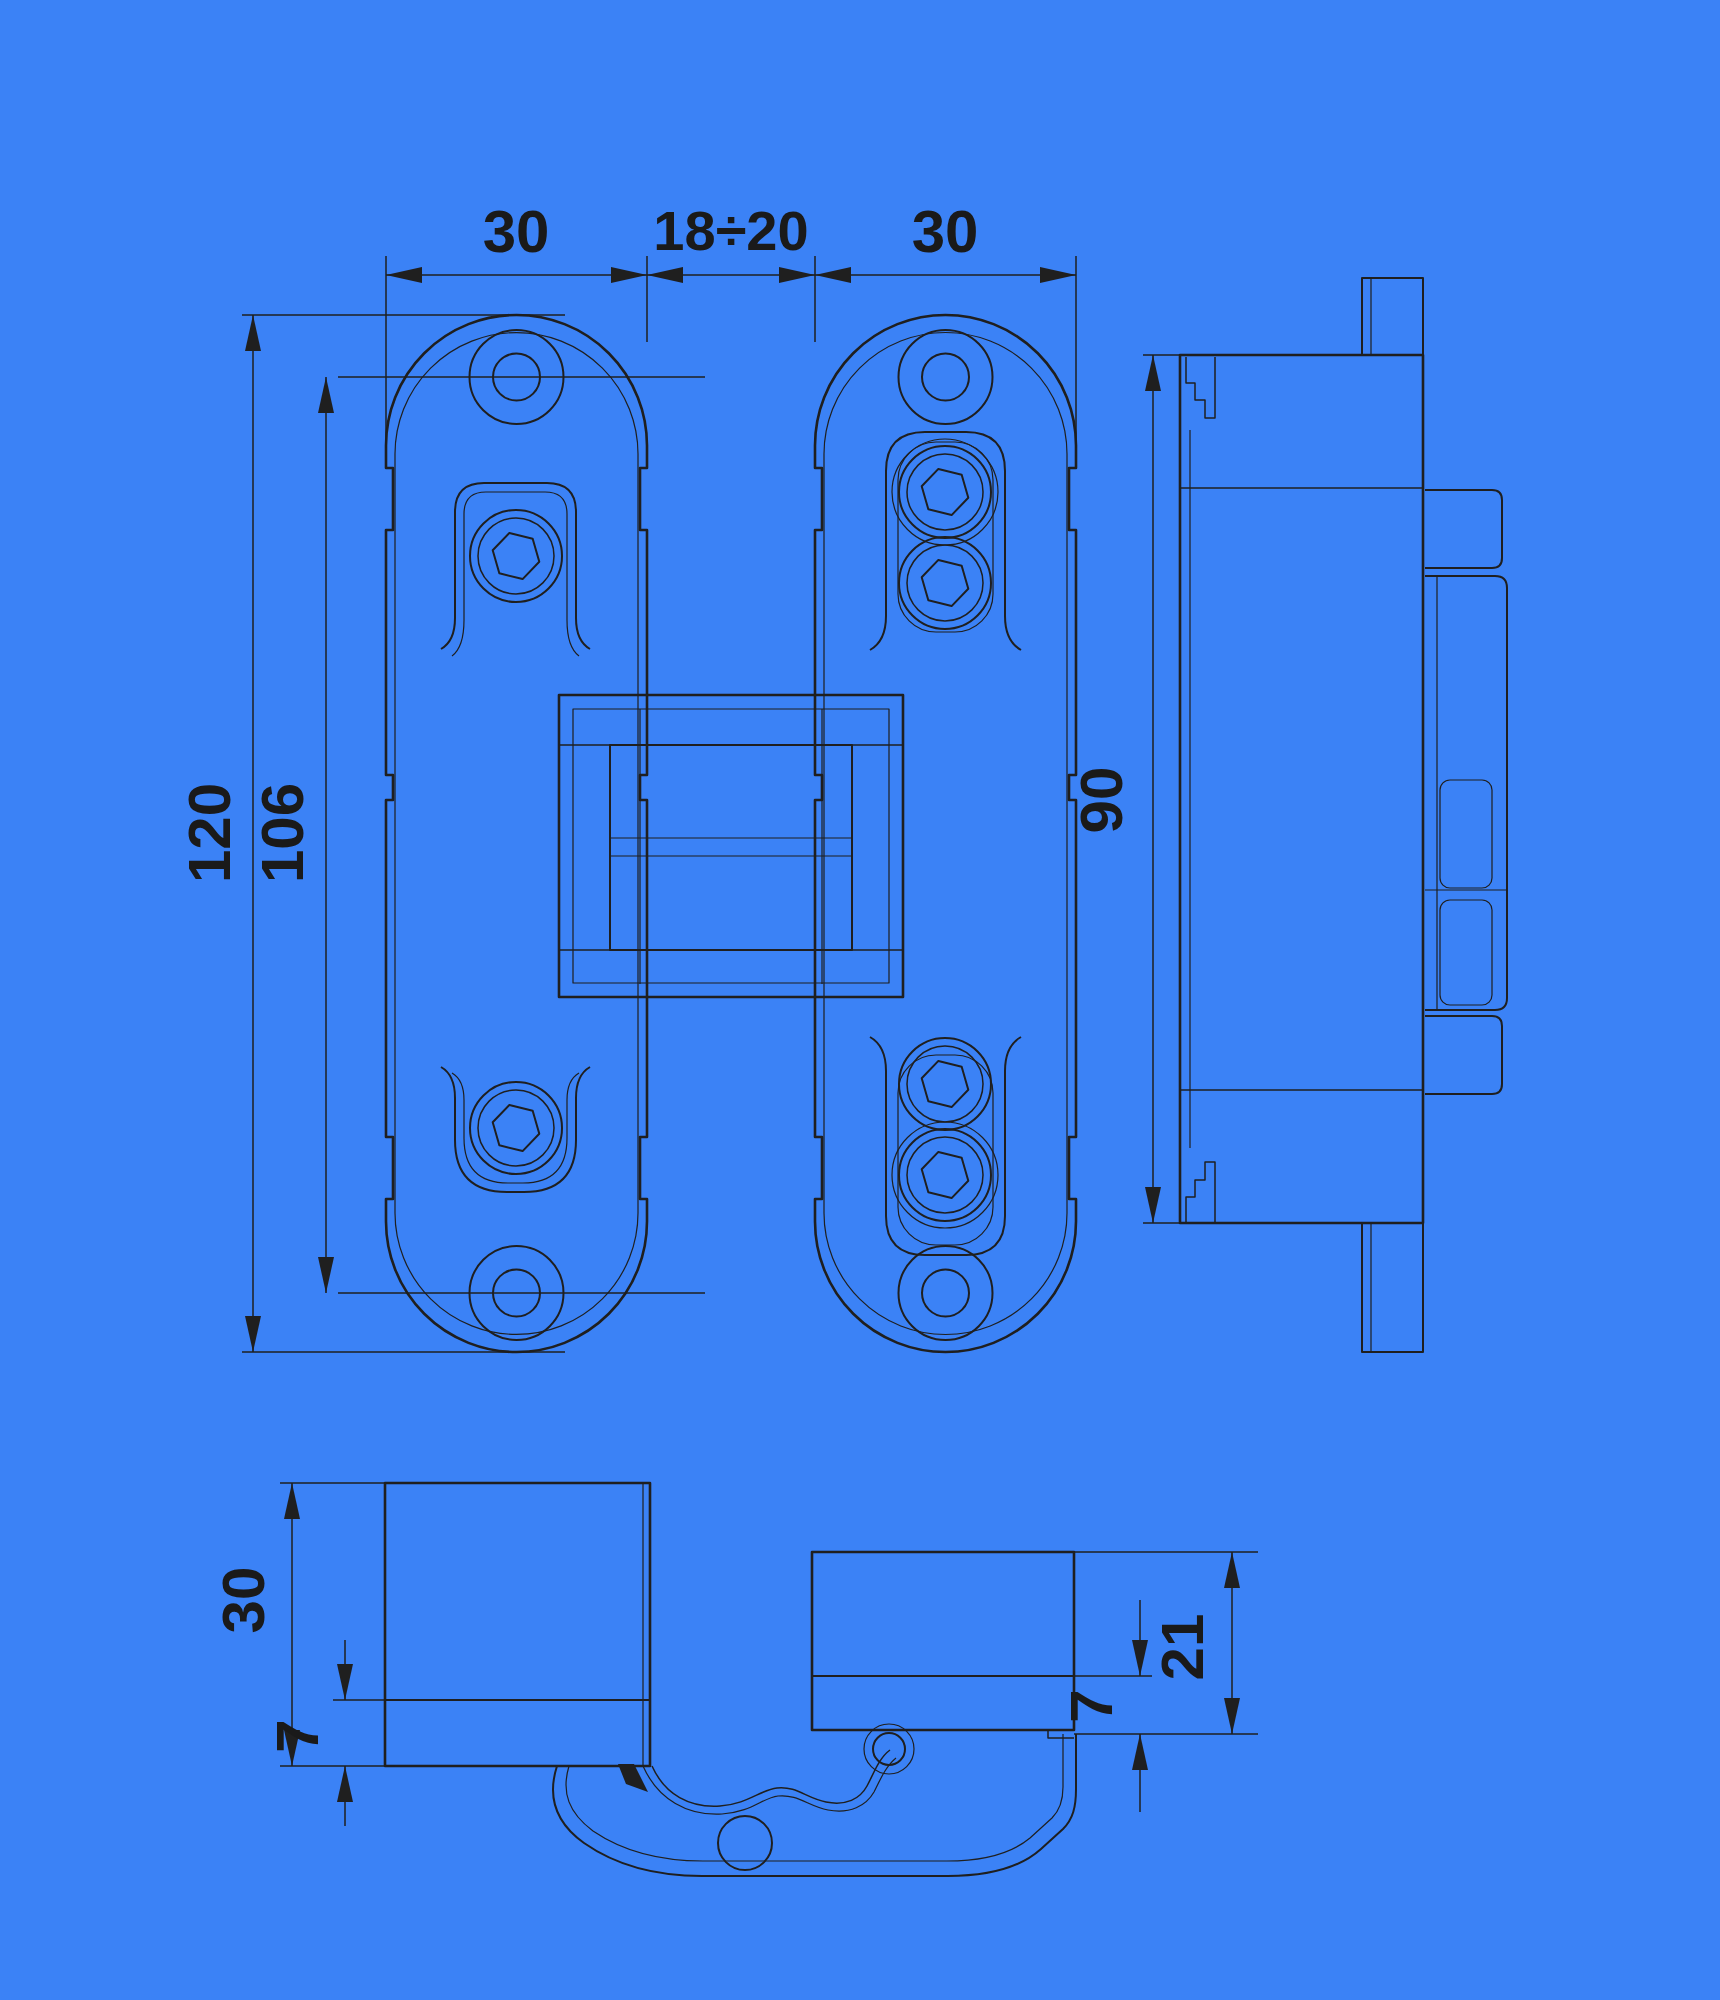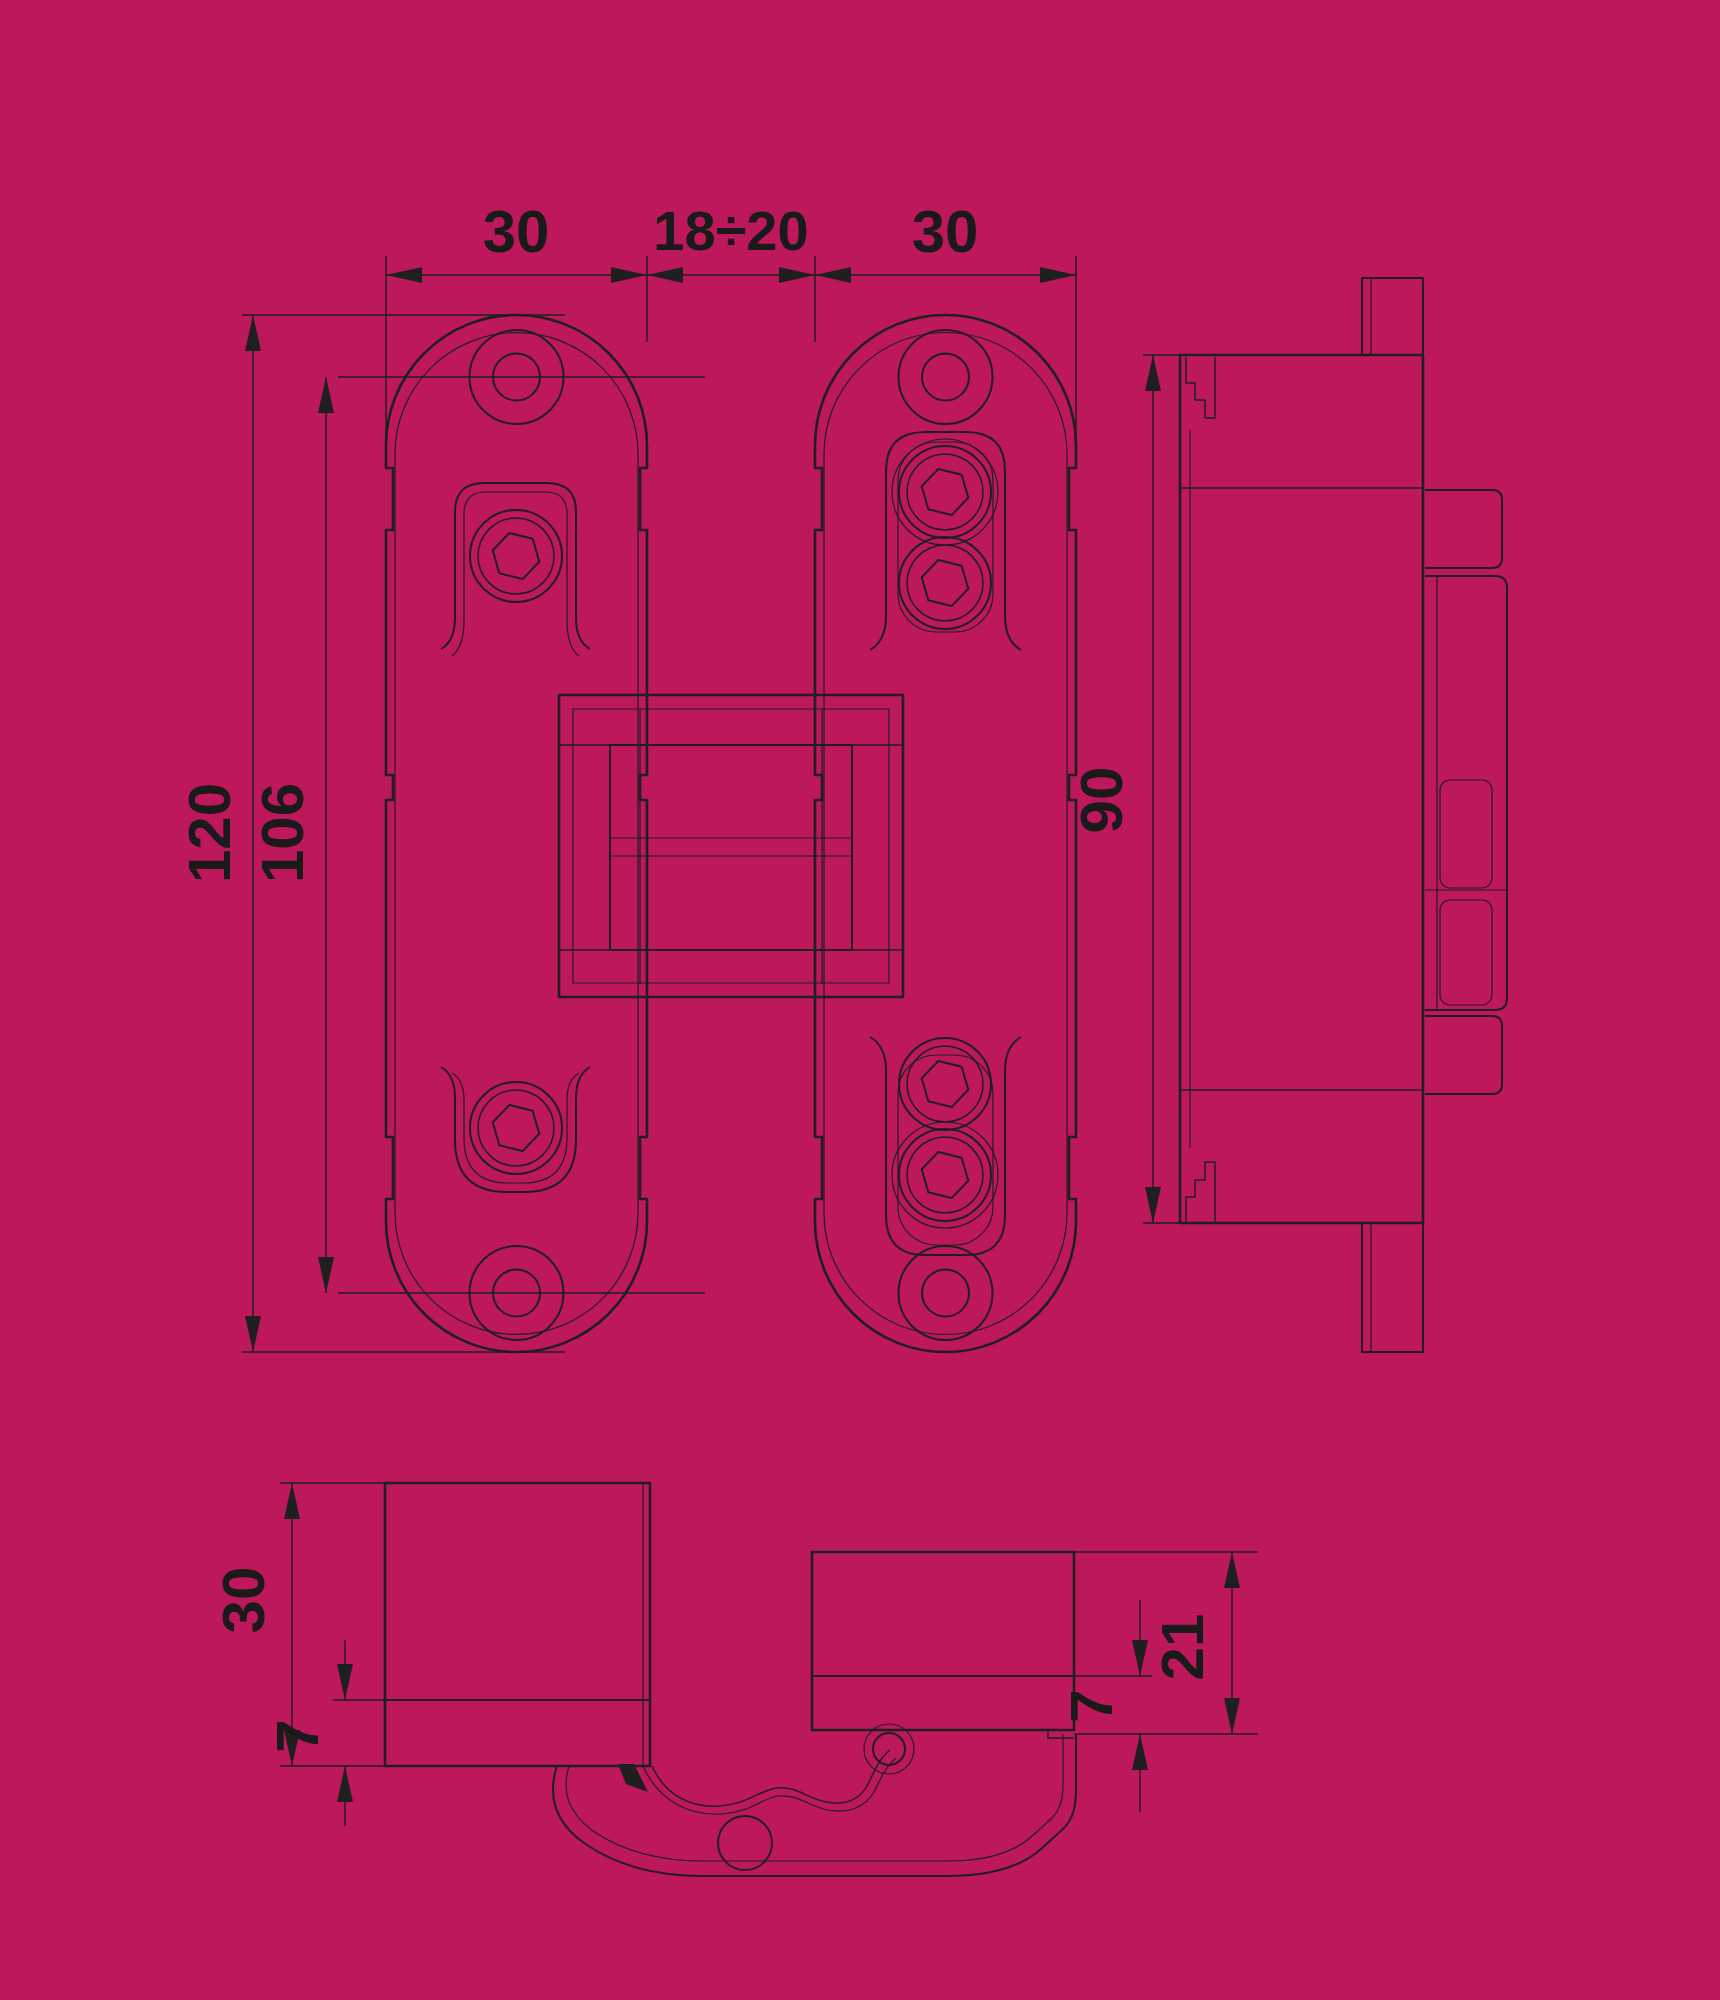--- a/index.html
+++ b/index.html
@@ -1,16 +1,16 @@
 <!DOCTYPE html>
 <html><head>
 <meta charset="utf-8">
 <style>
   html,body{margin:0;padding:0;background:#ffffff;}
-  .canvas{width:1720px;height:2000px;background:#be185d;position:relative;font-family:"Liberation Sans",sans-serif;}
+  .canvas{width:1720px;height:2000px;background:#3b82f6;position:relative;font-family:"Liberation Sans",sans-serif;}
   svg{display:block}
   .ln{fill:none;stroke:#1f1f1f;stroke-linecap:butt;stroke-linejoin:round;}
   .w3{stroke-width:2.6;}
   .w2{stroke-width:2;}
   .w15{stroke-width:1.5;}
   .w1{stroke-width:1.2;}
   .dim{fill:none;stroke:#1f1f1f;stroke-width:1.5;}
   .arrow{fill:#1f1f1f;stroke:none;}
   .dimtext{font-family:"Liberation Sans",sans-serif;font-weight:bold;font-size:60px;fill:#1a1a1a;text-anchor:middle;}
   .dimtext.small{font-size:56px;}

